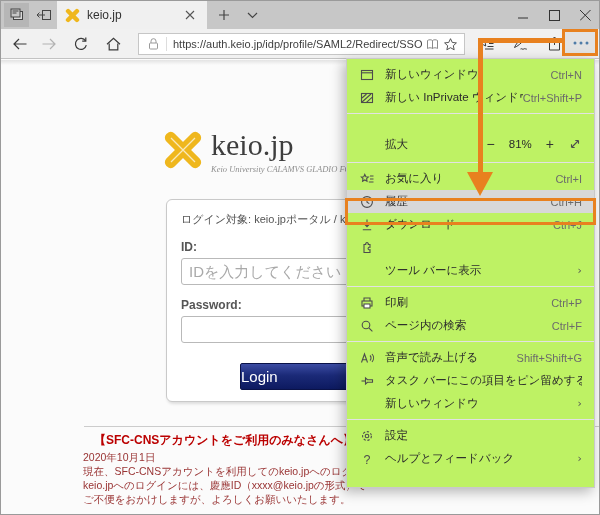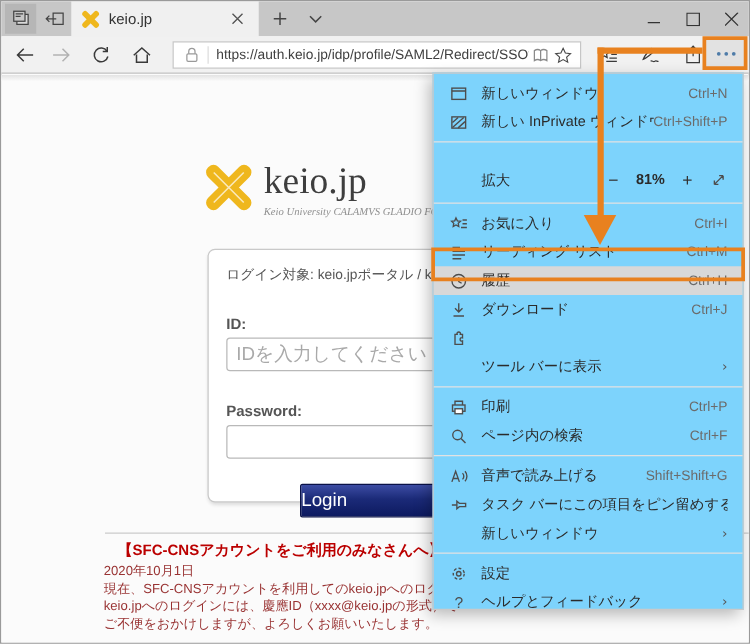--- a/index.html
+++ b/index.html
@@ -41,51 +41,51 @@
                    background:linear-gradient(#e3e3e3,#fbfbfb); }
   .logo-row { position:absolute; left:162px; top:70px; display:flex; }
   .logo-x { width:40px; height:42px; margin-right:8px; }
   .logo-name { font-family:"Liberation Serif","DejaVu Serif",serif; font-size:30px; color:#3e3e3e; line-height:1; }
   .logo-sub { font-family:"Liberation Serif","DejaVu Serif",serif; font-style:italic; font-size:8.5px;
               color:#8f8f8f; margin-top:4px; white-space:nowrap; }
   .form-box { position:absolute; left:165px; top:139px; width:264px; height:203px; background:#fff;
               border:1px solid #c9c9c9; border-radius:6px; box-shadow:1px 2px 3px rgba(0,0,0,.12);
               padding:12px 14px; }
   .scope-text { font-size:11px; color:#555; white-space:nowrap; }
-  .field-label { font-size:12px; font-weight:bold; color:#555; margin-top:25px; margin-bottom:4px; }
+  .field-label { font-size:12px; font-weight:bold; color:#555; margin-top:13px; margin-bottom:4px; }
   .text-input { display:block; width:238px; height:27px; border:1px solid #b9b9b9; border-radius:3px;
                 font-size:15px; padding:0 7px; color:#333; background:#fff; outline:none;
                 font-family:"Liberation Sans","DejaVu Sans",sans-serif; }
   .text-input::placeholder { color:#a9a9a9; }
   .login-btn { display:block; margin:20px 0 0 59px; width:153px; height:27px;
                background:linear-gradient(#3c4ca3,#1b2a78 45%,#0d1a60); border:1px solid #0a1248;
                border-radius:2px; color:#fff; font-size:15px; text-align:left; line-height:25px; }
   .divider-line { position:absolute; left:83px; top:366px; width:517px; height:1px; background:#cccccc; }
   .notice { position:absolute; left:82px; top:373px; width:520px; color:#993333; font-size:10.5px;
             line-height:14px; }
   .notice-heading { color:#bb0000; font-weight:bold; font-size:12px; margin-left:11px; margin-bottom:3px;
                     white-space:nowrap; }
   .notice-line { white-space:nowrap; }
 
   
-  .menu { position:absolute; left:345px; top:57px; width:249px; height:430px; background:#7dd3fc;
+  .menu { position:absolute; left:345px; top:57px; width:249px; height:430px; background:#bef264;
           border:1px solid #c9c9c9; box-shadow:-3px 4px 12px rgba(0,0,0,.28); z-index:10;
           padding-top:4px; }
   .menu-row { display:flex; align-items:center; height:23px; padding:0 12px; }
   .menu-row.hl { background:#d8d8d8; }
   .menu-icon { width:16px; height:16px; margin-right:10px; flex:0 0 auto; display:flex;
                align-items:center; justify-content:center; }
   .menu-label { flex:1; font-size:11.5px; color:#2b2b2b; white-space:nowrap; overflow:hidden; }
   .menu-shortcut { font-size:11px; color:#6b6b6b; white-space:nowrap; }
   .menu-chevron { font-size:11px; color:#555; font-family:"DejaVu Sans",sans-serif; }
   .menu-sep { height:1px; background:#e2e2e2; margin:4px 0; }
   .zoom-row { height:28px;margin-top:16px; }
   .zoom-ctrls { display:flex; align-items:center; gap:14px; }
   .zoom-btn { font-size:14px; color:#333; }
-  .zoom-value { font-size:11.5px; color:#2b2b2b;font-weight:bold; }
+  .zoom-value { font-size:11.5px; color:#2b2b2b; }
 
   
   .ann { position:absolute; z-index:30; }
   .ann-box-more { left:561px; top:28px; width:36px; height:27px; border:3px solid var(--ann); }
   .ann-box-history { left:344px; top:197px; width:251px; height:27px; border:3px solid var(--ann); }
   .ann-line-h { left:477px; top:37px; width:84px; height:5px; background:var(--ann); }
   .ann-line-v { left:477px; top:37px; width:5px; height:134px; background:var(--ann); }
   .ann-arrowhead { left:466px; top:171px; width:0; height:0;
                    border-left:13px solid transparent; border-right:13px solid transparent;
                    border-top:24px solid var(--ann); }
@@ -318,29 +318,20 @@
     <div class="menu-row">
       <span class="menu-icon">
         <svg width="16" height="16" viewBox="0 0 16 16">
           <path d="M5.8 3.4l1.1 2.3 2.5.3-1.8 1.7.4 2.5-2.2-1.2-2.2 1.2.4-2.5L2.3 6l2.5-.3z" fill="none" stroke="#4d4d4d" stroke-width="1.1"></path>
           <path d="M11 5h3.5M11 8h3.5M9.8 11h4.7" fill="none" stroke="#4d4d4d" stroke-width="1.1"></path>
         </svg>
       </span>
       <span class="menu-label">お気に入り</span>
       <span class="menu-shortcut">Ctrl+I</span>
     </div>
-    <div class="menu-row">
-      <span class="menu-icon">
-        <svg width="16" height="16" viewBox="0 0 16 16">
-          <path d="M3 4h6M3 7h10M3 10h10M3 13h7" fill="none" stroke="#4d4d4d" stroke-width="1.1"></path>
-        </svg>
-      </span>
-      <span class="menu-label">リーディング リスト</span>
-      <span class="menu-shortcut">Ctrl+M</span>
-    </div>
     <div class="menu-row hl">
       <span class="menu-icon">
         <svg width="16" height="16" viewBox="0 0 16 16">
           <circle cx="8" cy="8" r="5.4" fill="none" stroke="#4d4d4d" stroke-width="1.1"></circle>
           <path d="M8 4.8v3.4l2.3 1.4" fill="none" stroke="#4d4d4d" stroke-width="1.1"></path>
         </svg>
       </span>
       <span class="menu-label">履歴</span>
       <span class="menu-shortcut">Ctrl+H</span>
     </div>

